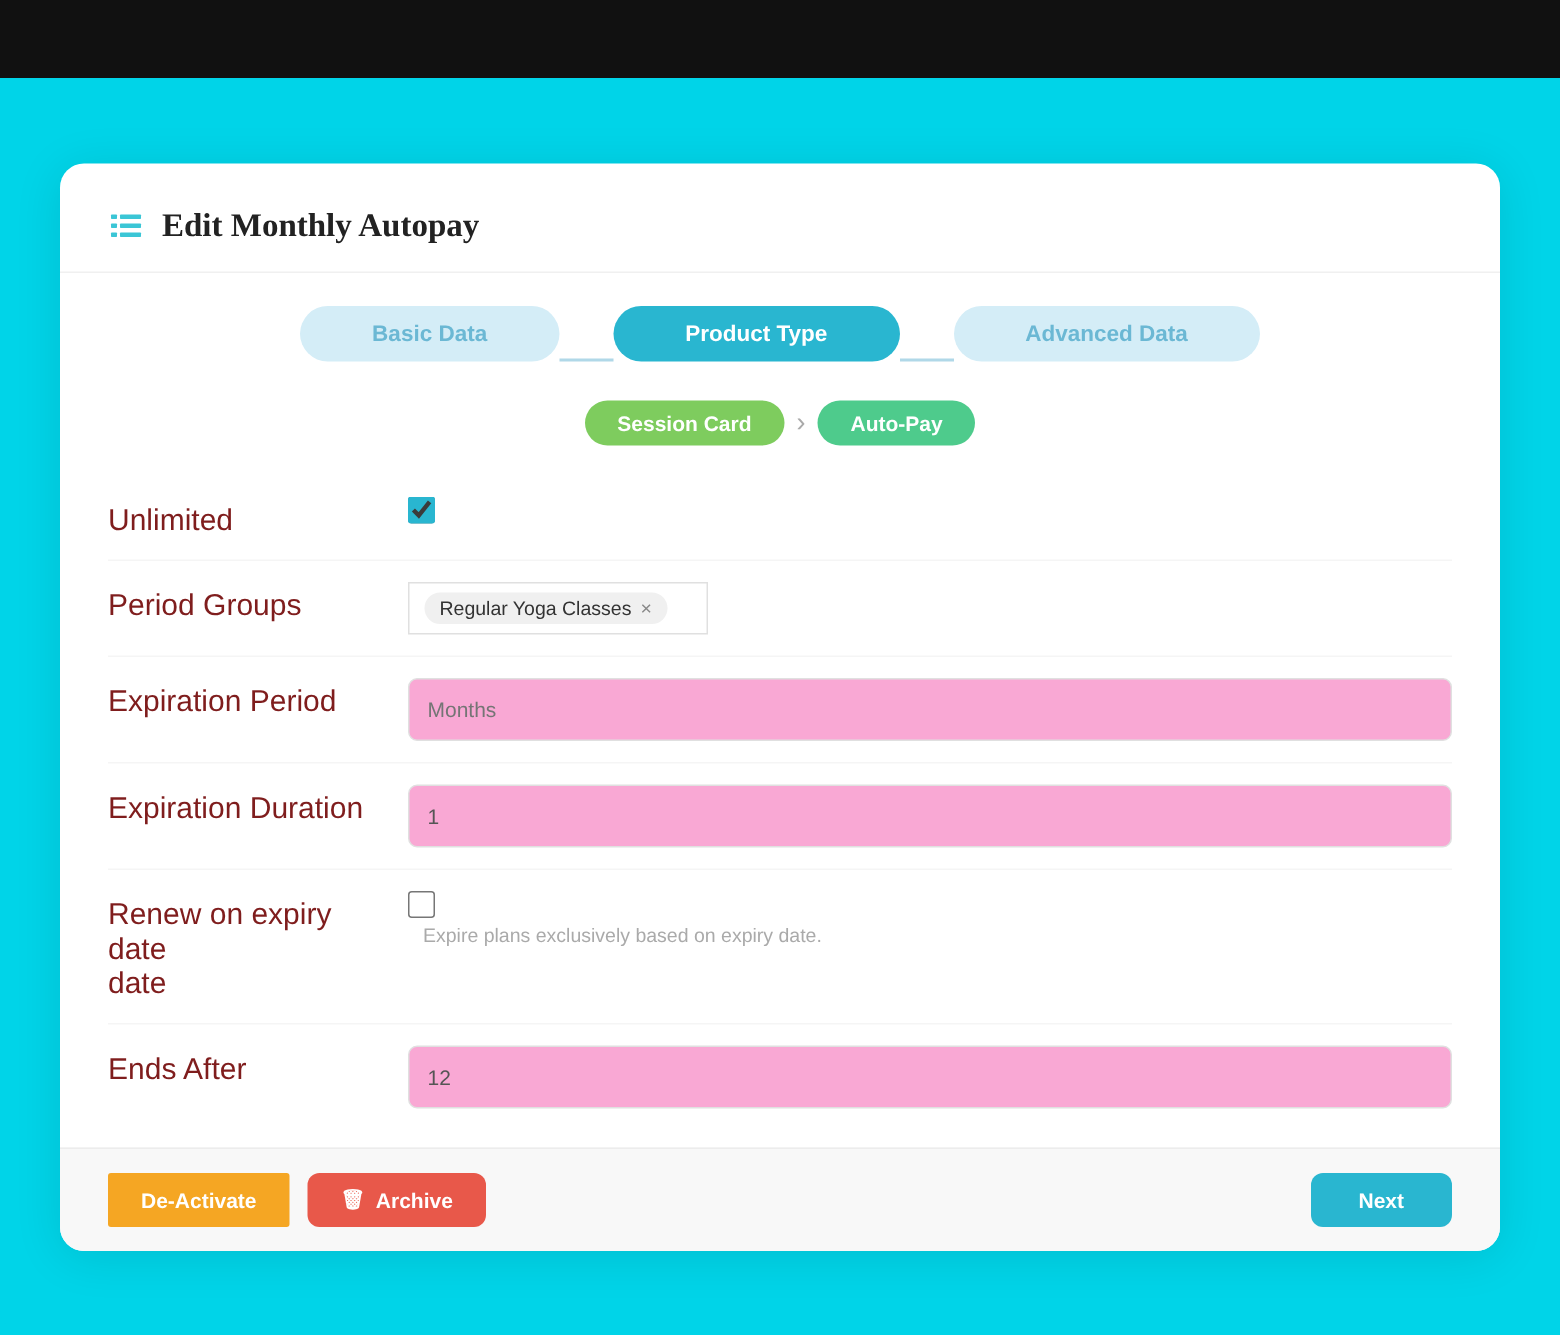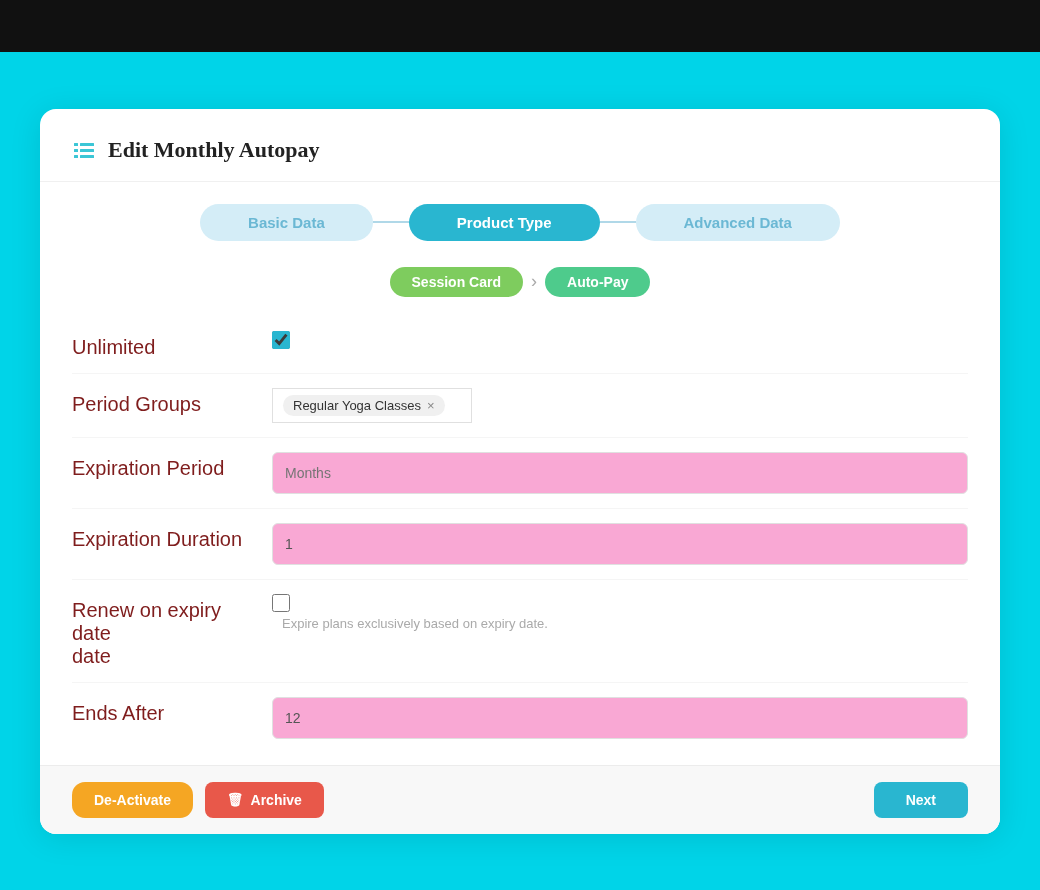--- a/index.html
+++ b/index.html
@@ -46,21 +46,21 @@
       align-items: center;
     }
     .header-title {
       font-size: 22px;
       font-weight: 700;
       color: #222;
       font-family: Liberation Serif, serif;
     }
     .steps-row {
       display: flex;
-      align-items: center;
+      align-items: flex-end;
       justify-content: center;
       padding: 22px 0 10px 0;
       gap: 0;
     }
     .step {
       padding: 10px 48px;
       border-radius: 24px;
       font-size: 15px;
       font-weight: 600;
       cursor: pointer;
@@ -183,21 +183,21 @@
       justify-content: space-between;
     }
     .footer-left {
       display: flex;
       gap: 12px;
     }
     .btn-deactivate {
       background: #f5a623;
       color: #fff;
       border: none;
-      border-radius: 13px;
+      border-radius: 2px;
       padding: 10px 22px;
       font-size: 14px;
       font-weight: 600;
       cursor: pointer;
     }
     .btn-archive {
       background: #e8584a;
       color: #fff;
       border: none;
       border-radius: 8px;

